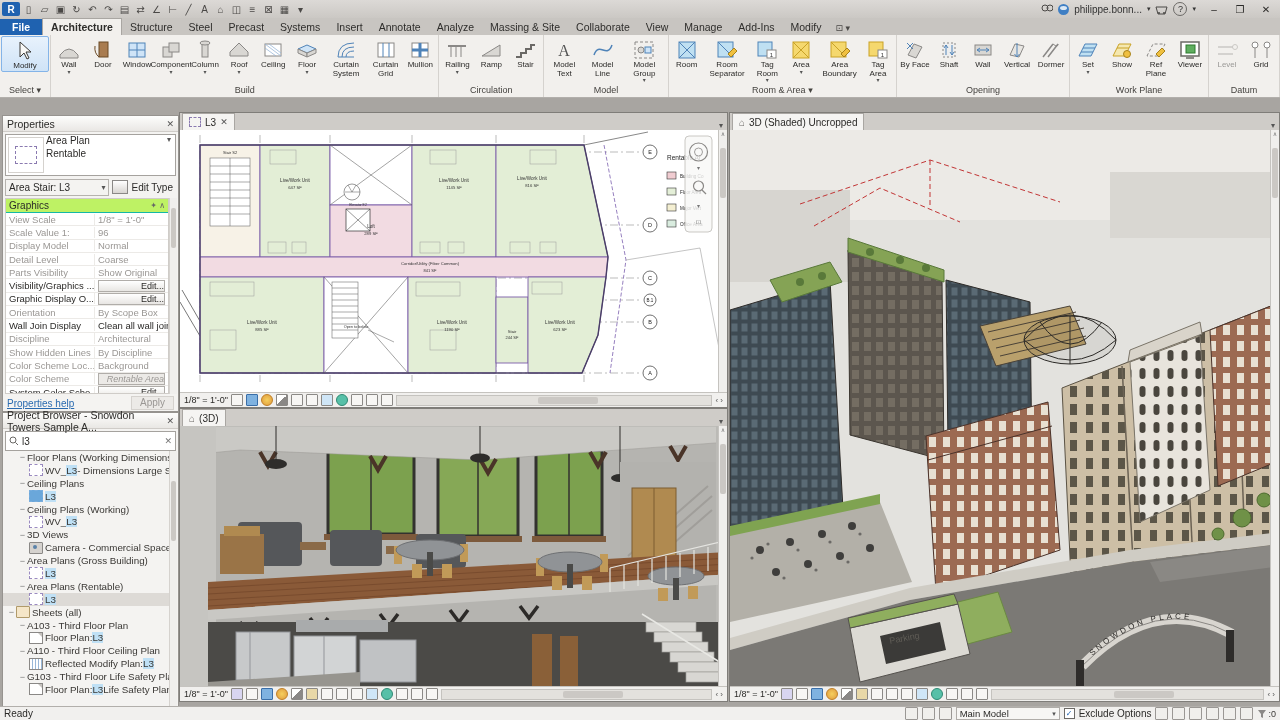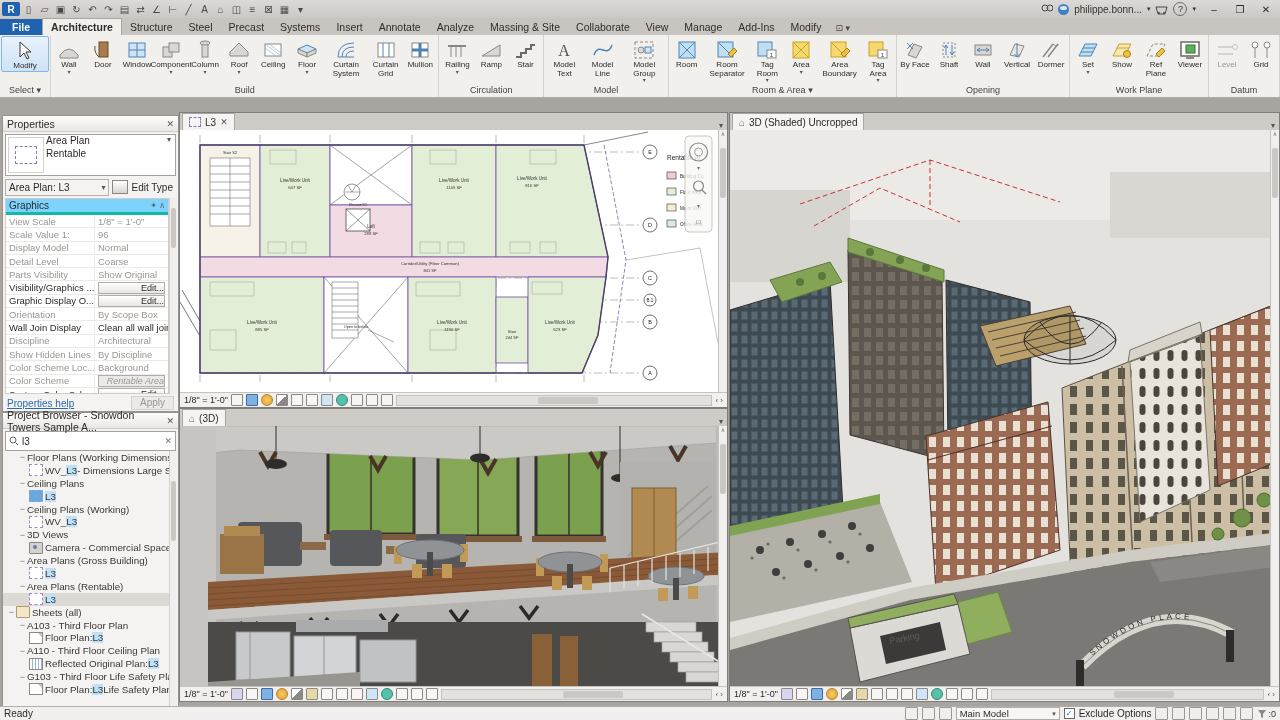--- a/index.html
+++ b/index.html
@@ -52,21 +52,21 @@
   .dashsq{width:20px;height:16px;border:1.5px dashed #8a7ab0;}
   .typetext{font-size:10px;line-height:1.25;}
   .typebox .dd{margin-left:auto;padding-right:4px;color:#555;font-size:8px;}
   .instrow{display:flex;align-items:center;height:18px;margin:0 2px;gap:3px;}
   .instsel{flex:1;height:15px;border:1px solid #b5b2ae;background:#f4f3f1;display:flex;align-items:center;
     padding:0 3px;font-size:10px;}
   .instsel .dd{margin-left:auto;font-size:8px;color:#555;}
   .edittype{display:flex;align-items:center;gap:3px;font-size:10px;padding-right:3px;}
   .et-icon{width:14px;height:12px;border:1px solid #8a8886;background:linear-gradient(#fff,#d8d5d1);}
   .pgrid{position:absolute;left:2px;right:9px;top:82px;bottom:17px;background:#fff;border:1px solid #cfccc8;overflow:hidden;}
-  .psection{height:13px;line-height:13px;background:#7dd3fc;border-bottom:3px solid #14b8a6;padding:0 3px;
+  .psection{height:13px;line-height:13px;background:#bef264;border-bottom:1px solid #14b8a6;padding:0 3px;
     font-size:10px;color:#2b2a28;display:flex;}
   .psection .caret{margin-left:auto;font-size:8px;color:#666;}
   .prow{height:12.3px;display:flex;border-bottom:1px solid #eceae7;align-items:center;}
   .prow .pl{width:82px;padding:0 3px;border-right:1px solid #eceae7;white-space:nowrap;overflow:hidden;font-size:9.5px;}
   .prow .pv{flex:1;padding:0 3px;white-space:nowrap;overflow:hidden;font-size:9.5px;}
   .prow.dis .pl,.prow.dis .pv{color:#9a9794;}
   .prow .btnv{flex:1;margin:1px 3px;border:1px solid #b0ada9;background:linear-gradient(#fff,#e8e6e3);
     text-align:right;font-size:9px;height:10px;line-height:10px;}
   .prow.dis .btnv{color:#9a9794;background:#eceae7;font-style:italic;}
   .pscroll{position:absolute;right:1px;top:82px;bottom:17px;width:7px;background:#f0efed;border-left:1px solid #d5d2ce;}
@@ -589,21 +589,21 @@
           <span class="dashsq" data-name="area-plan-icon"></span>
         </span>
       <span class="typetext">
         <span data-name="type-family">Area Plan</span><br>
         <span data-name="type-name">Rentable</span>
       </span>
       <span class="dd" data-name="type-selector-chevron-icon">▾</span>
     </div>
     <div class="instrow">
       <span class="instsel" data-name="instance-selector">
-        <span data-name="instance-label">Area Plan: L3</span>
+        <span data-name="instance-label">Area Stair: L3</span>
         <span class="dd" data-name="instance-chevron-icon">▾</span>
       </span>
       <span class="edittype" data-name="edit-type-button">
         <span class="et-icon" data-name="edit-type-icon"></span>
         <span data-name="edit-type-label">Edit Type</span>
       </span>
     </div>
     <div class="pgrid" id="pgrid" data-name="property-grid">
         <div class="psection" data-name="graphics-section-header">
           <span>Graphics</span>
@@ -756,21 +756,21 @@
           <span class="ticon sheet" data-name="sheet-icon"></span>
           <span>Floor Plan: </span>
           <span class="hl">L3</span>
         </div>
         <div class="trow" data-name="tree-category" style="padding-left: 15px;">
           <span class="exp" data-name="collapse-icon">−</span>
           <span>A110 - Third Floor Ceiling Plan</span>
         </div>
         <div class="trow" data-name="tree-item" style="padding-left: 26px;">
           <span class="ticon rcp" data-name="rcp-icon"></span>
-          <span>Reflected Original Plan: </span>
+          <span>Reflected Modify Plan: </span>
           <span class="hl">L3</span>
         </div>
         <div class="trow" data-name="tree-category" style="padding-left: 15px;">
           <span class="exp" data-name="collapse-icon">−</span>
           <span>G103 - Third Floor Life Safety Plan</span>
         </div>
         <div class="trow" data-name="tree-item" style="padding-left: 26px;">
           <span class="ticon sheet" data-name="sheet-icon"></span>
           <span>Floor Plan: </span>
           <span class="hl">L3</span>

